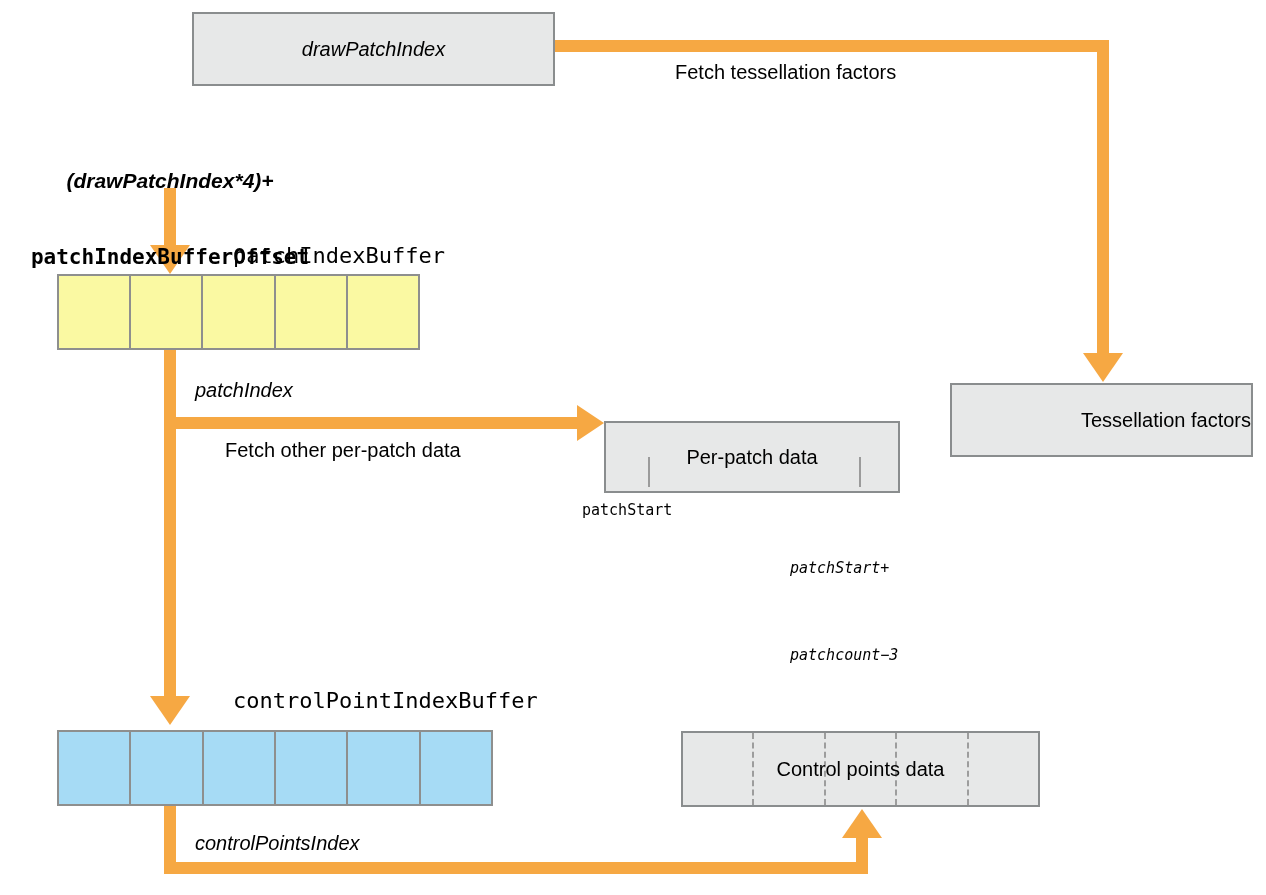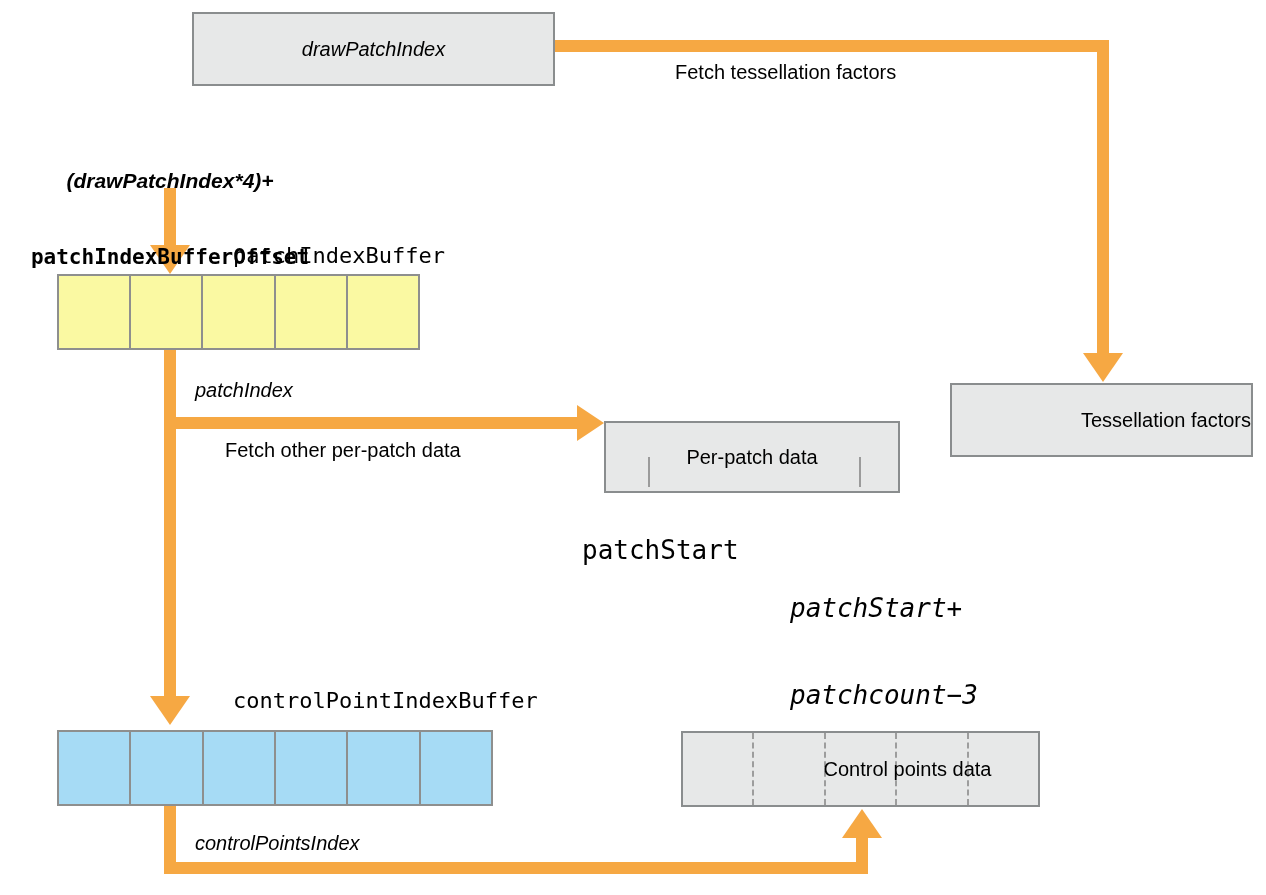--- a/index.html
+++ b/index.html
@@ -62,21 +62,21 @@
   .ah { position: absolute; width: 0; height: 0; }
   .ah.down  { border-left: 20px solid transparent; border-right: 20px solid transparent; border-top: 29px solid #f6a843; }
   .ah.right { border-top: 18px solid transparent; border-bottom: 18px solid transparent; border-left: 27px solid #f6a843; }
   .ah.up    { border-left: 20px solid transparent; border-right: 20px solid transparent; border-bottom: 29px solid #f6a843; }
 
   
   .tick { position: absolute; width: 2px; background: #9b9b9b; }
 
   .label { position: absolute; white-space: pre; font-size: 20px; line-height: 1.25; }
   .label.mono { font-size: 22px; line-height: 30px; }
-  .label.small-mono { font-size: 26px; line-height: 29px; margin-top: 40px; }
+  .label.small-mono { font-size: 15px; line-height: 29px; }
   .center { text-align: center; }
 </style>
 </head>
 <body>
 
 <div id="canvas">
 
   <div class="oseg" style="left:555px; top:40px; width:554px; height:12px;"></div>
   <div class="oseg" style="left:1097px; top:40px; width:12px; height:313px;"></div>
   <div class="ah down" style="left:1083px; top:353px;"></div>
@@ -107,21 +107,21 @@
     <span>Tessellation factors</span>
   </div>
 
   <div id="control-points-box" style="left:681px; top:731px; width:359px; height:76px;">
   <div class="cell"></div>
       <div class="cell"></div>
       <div class="cell"></div>
       <div class="cell"></div>
       <div class="cell"></div>
     </div>
-  <div class="abs" style="left:681px; top:731px; width:359px; height:76px; display:flex; align-items:center; justify-content:center; font-size:20px;padding-left:47px;">
+  <div class="abs" style="left:681px; top:731px; width:359px; height:76px; display:flex; align-items:center; justify-content:center; font-size:20px;">
     <span>Control points data</span>
   </div>
 
   <div class="buffer yellow" style="left:57px; top:274px; width:363px; height:76px;">
       <div class="cell"></div>
       <div class="cell"></div>
       <div class="cell"></div>
       <div class="cell"></div>
       <div class="cell"></div>
     </div>

